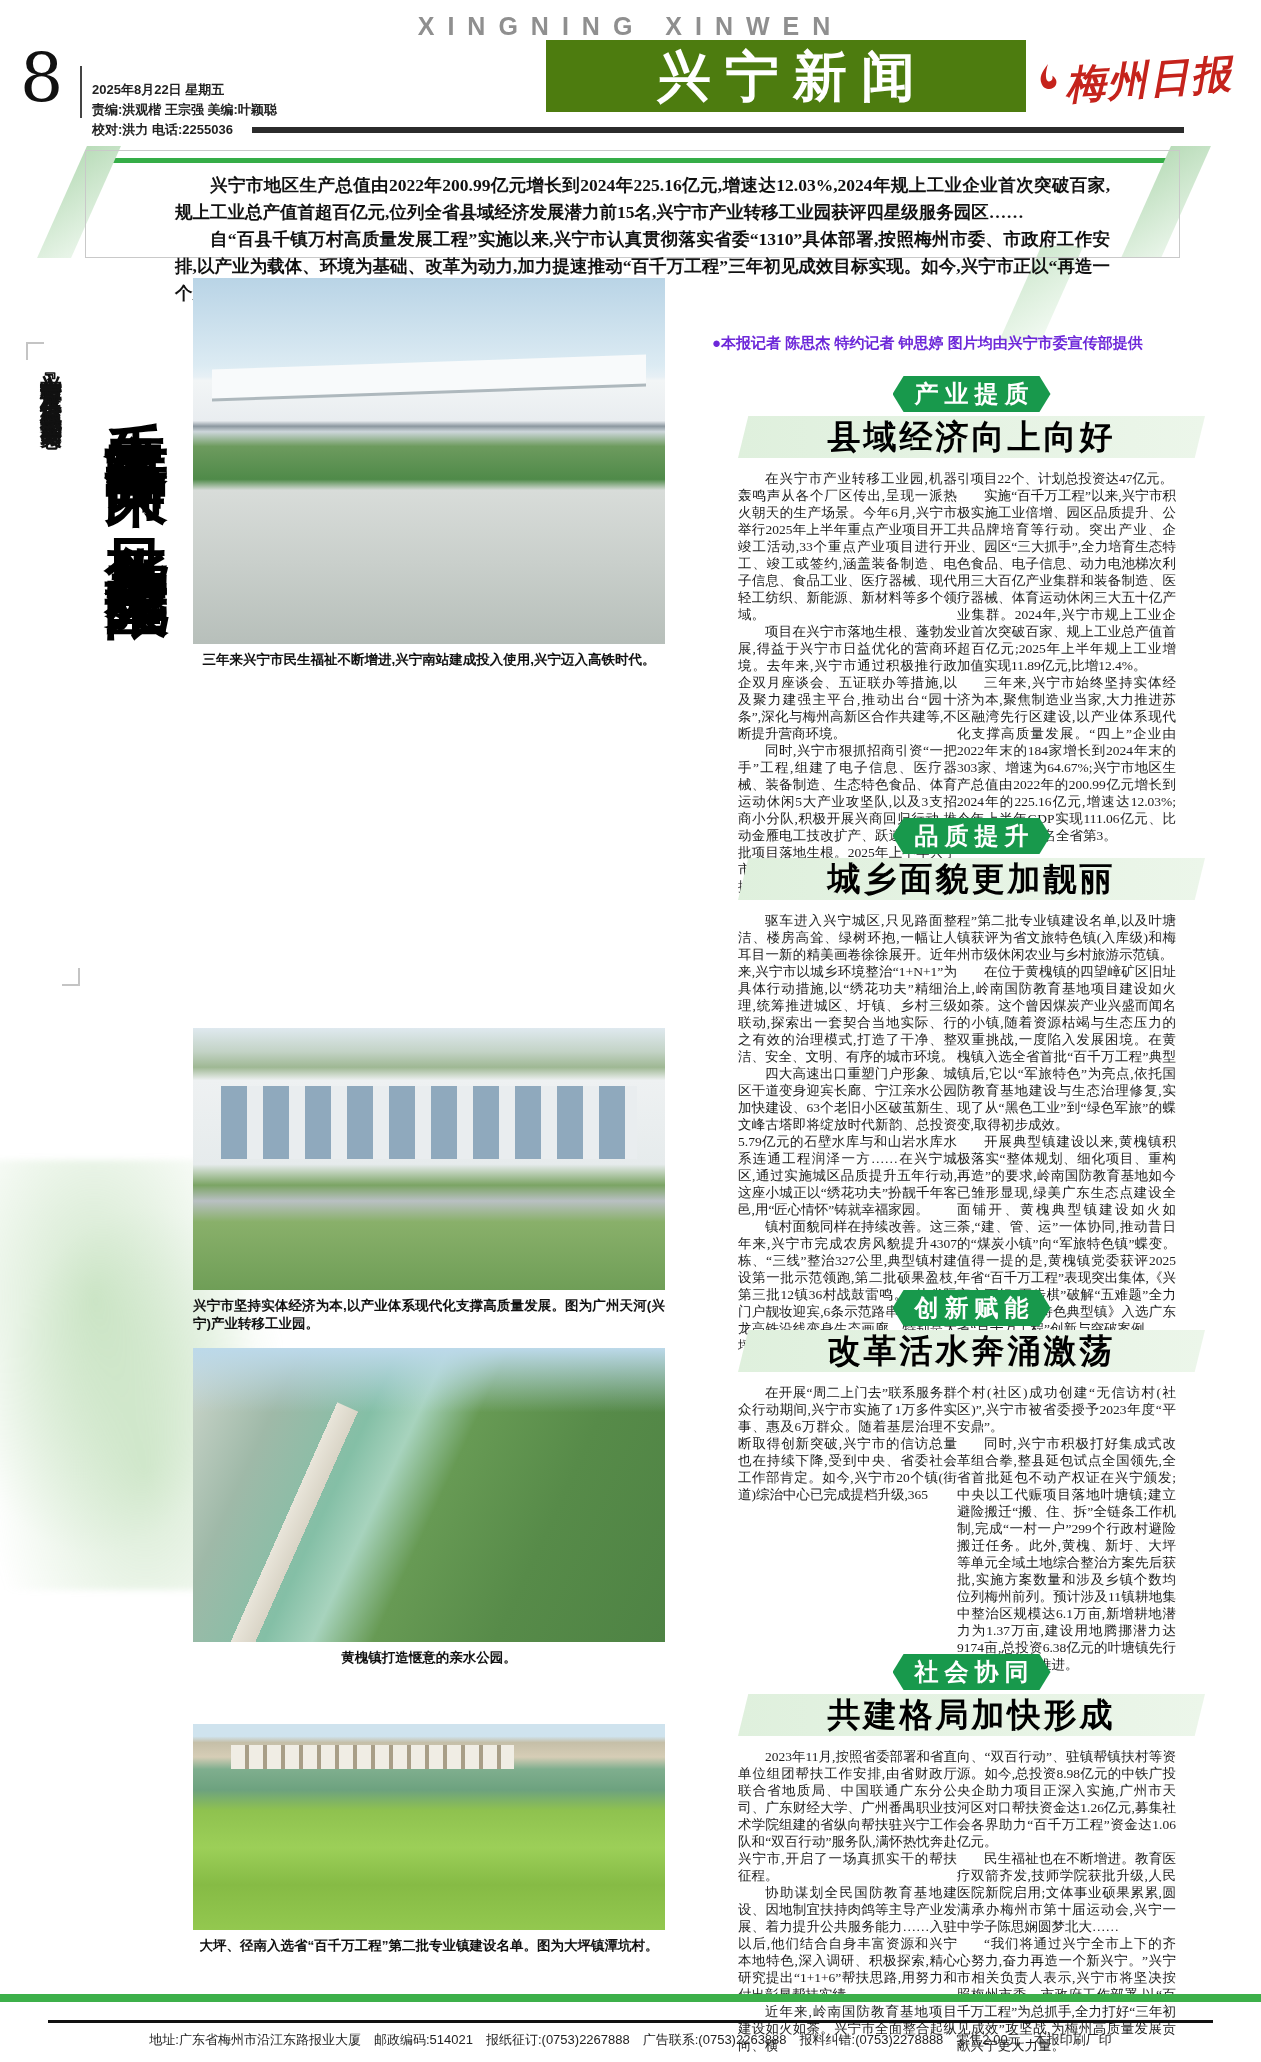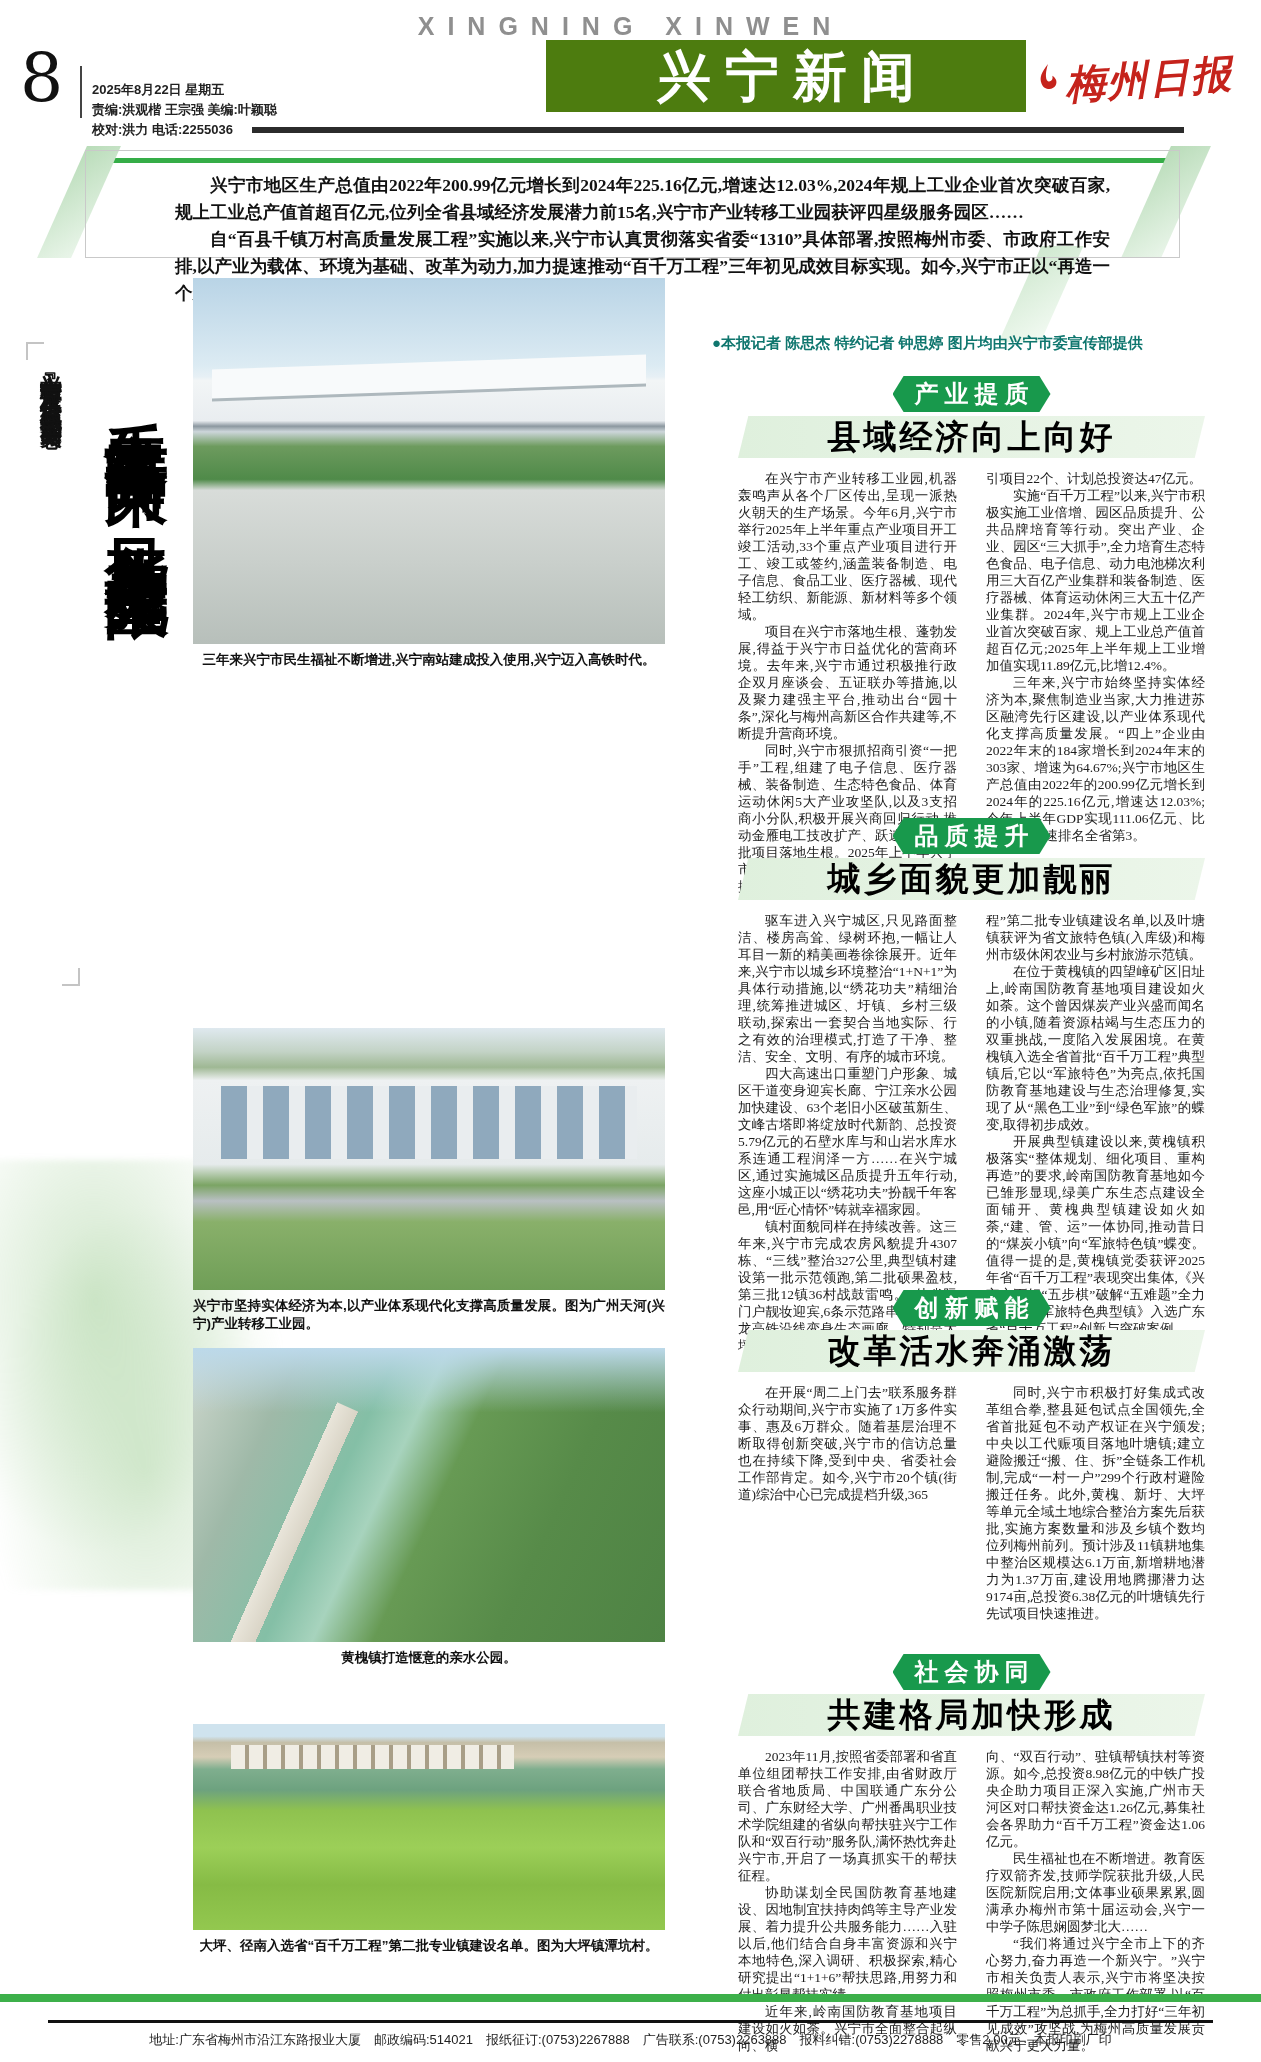--- a/index.html
+++ b/index.html
@@ -29,21 +29,21 @@
   .intro-text{position:absolute;left:175px;top:172px;width:935px;font-size:17.5px;font-weight:700;
     line-height:27px;text-align:justify;color:#111;}
   .intro-text p{margin:0;text-indent:2em;}
   .ribbon{position:absolute;background:linear-gradient(135deg,#b9dcb9,#e9f5e9);transform:skewX(-24deg);}
   .ribbon-left{left:62px;top:146px;width:34px;height:112px;}
   .ribbon-right{left:1146px;top:146px;width:40px;height:112px;}
   .ribbon-tail{position:absolute;left:1020px;top:246px;width:42px;height:96px;
     background:linear-gradient(135deg,#cfe8cf,#f2faf2);transform:skewX(-24deg);}
 
   .byline{position:absolute;left:712px;top:334px;font-family:"Liberation Sans",sans-serif;
-    font-size:15px;font-weight:700;color:#0f766e;white-space:nowrap;}
+    font-size:15px;font-weight:700;color:#6d28d9;white-space:nowrap;}
 
   
   .sub-vert{position:absolute;left:36px;top:356px;height:625px;writing-mode:vertical-rl;
     font-size:22px;font-weight:700;letter-spacing:2px;color:#111;font-family:"Liberation Serif",serif;}
   .corner{position:absolute;width:16px;height:16px;}
   .corner-tl{left:26px;top:342px;border-left:2px solid #c4c4c4;border-top:2px solid #c4c4c4;}
   .corner-br{left:62px;top:968px;border-right:2px solid #c4c4c4;border-bottom:2px solid #c4c4c4;}
   .main-vert{position:absolute;left:84px;top:370px;height:1190px;width:106px;writing-mode:vertical-rl;
     font-family:"Liberation Sans",sans-serif;font-weight:900;font-size:64px;letter-spacing:6px;
     color:#000;line-height:106px;text-align:start;}
@@ -84,21 +84,21 @@
   
   .news-sec{position:absolute;left:738px;width:467px;}
   .badge{width:158px;height:36px;margin:0 auto;background:#18994c;color:#fff;
     font-family:"Liberation Sans",sans-serif;font-weight:700;font-size:24px;line-height:36px;
     text-align:center;letter-spacing:6px;text-indent:6px;
     clip-path:polygon(7% 0,93% 0,100% 50%,93% 100%,7% 100%,0 50%);}
   .sec-title-bar{margin-top:4px;height:42px;background:linear-gradient(90deg,#dff0dd,#ecf6ea);
     clip-path:polygon(2.2% 0,100% 0,97.8% 100%,0 100%);display:flex;align-items:center;justify-content:center;}
   .sec-title-bar h2{margin:0;font-family:"Liberation Sans",sans-serif;font-weight:900;
     font-size:33px;letter-spacing:3px;color:#000;}
-  .sec-body{margin-top:12px;display:flex;gap:29px;}
+  .sec-body{margin-top:12px;display:flex;}
   .col{width:219px;font-size:13.5px;line-height:17px;text-align:justify;color:#1c1c1c;}
   .col p{margin:0;text-indent:2em;}
   .col p.cont{text-indent:0;}
 
   
   .rule-green-bottom{position:absolute;left:0;top:1994px;width:1261px;height:8px;background:#3cb04a;}
   .ftr-rule-black{position:absolute;left:48px;top:2020px;width:1165px;height:3px;background:#111;}
   .footer-text{position:absolute;left:0;top:2031px;width:100%;text-align:center;
     font-family:"Liberation Sans",sans-serif;font-size:13px;color:#222;}
 </style>
@@ -202,20 +202,21 @@
   <section class="news-sec" style="top:1290px">
     <div class="badge">创新赋能</div>
     <div class="sec-title-bar">
       <h2>改革活水奔涌激荡</h2>
     </div>
     <div class="sec-body">
       <div class="col">
         <p>在开展“周二上门去”联系服务群众行动期间,兴宁市实施了1万多件实事、惠及6万群众。随着基层治理不断取得创新突破,兴宁市的信访总量也在持续下降,受到中央、省委社会工作部肯定。如今,兴宁市20个镇(街道)综治中心已完成提档升级,365</p>
       </div>
       <div class="col">
+        <p class="cont">个村(社区)成功创建“无信访村(社区)”,兴宁市被省委授予2023年度“平安鼎”。</p>
         <p>同时,兴宁市积极打好集成式改革组合拳,整县延包试点全国领先,全省首批延包不动产权证在兴宁颁发;中央以工代赈项目落地叶塘镇;建立避险搬迁“搬、住、拆”全链条工作机制,完成“一村一户”299个行政村避险搬迁任务。此外,黄槐、新圩、大坪等单元全域土地综合整治方案先后获批,实施方案数量和涉及乡镇个数均位列梅州前列。预计涉及11镇耕地集中整治区规模达6.1万亩,新增耕地潜力为1.37万亩,建设用地腾挪潜力达9174亩,总投资6.38亿元的叶塘镇先行先试项目快速推进。</p>
       </div>
     </div>
   </section>
 
   <section class="news-sec" style="top:1654px">
     <div class="badge">社会协同</div>
     <div class="sec-title-bar">
       <h2>共建格局加快形成</h2>
     </div>

